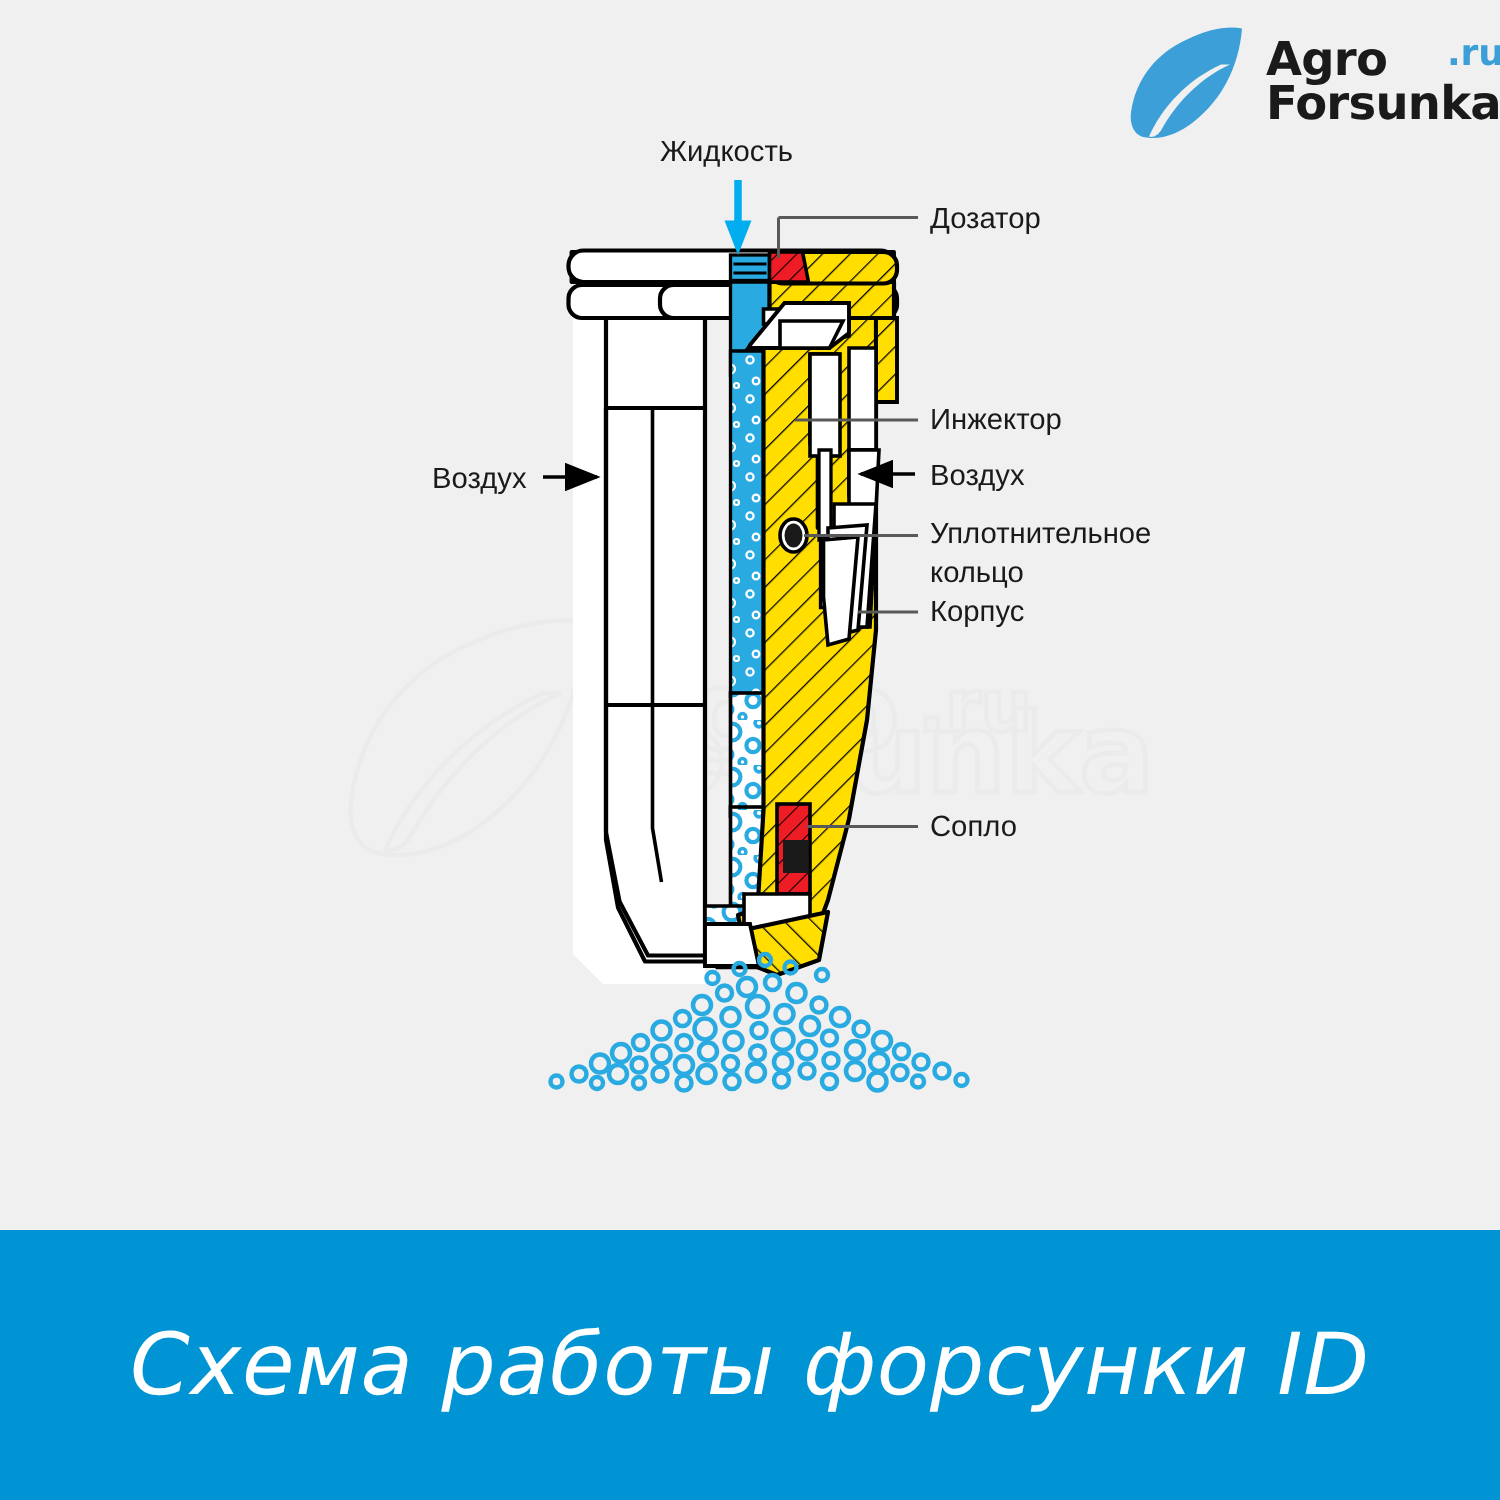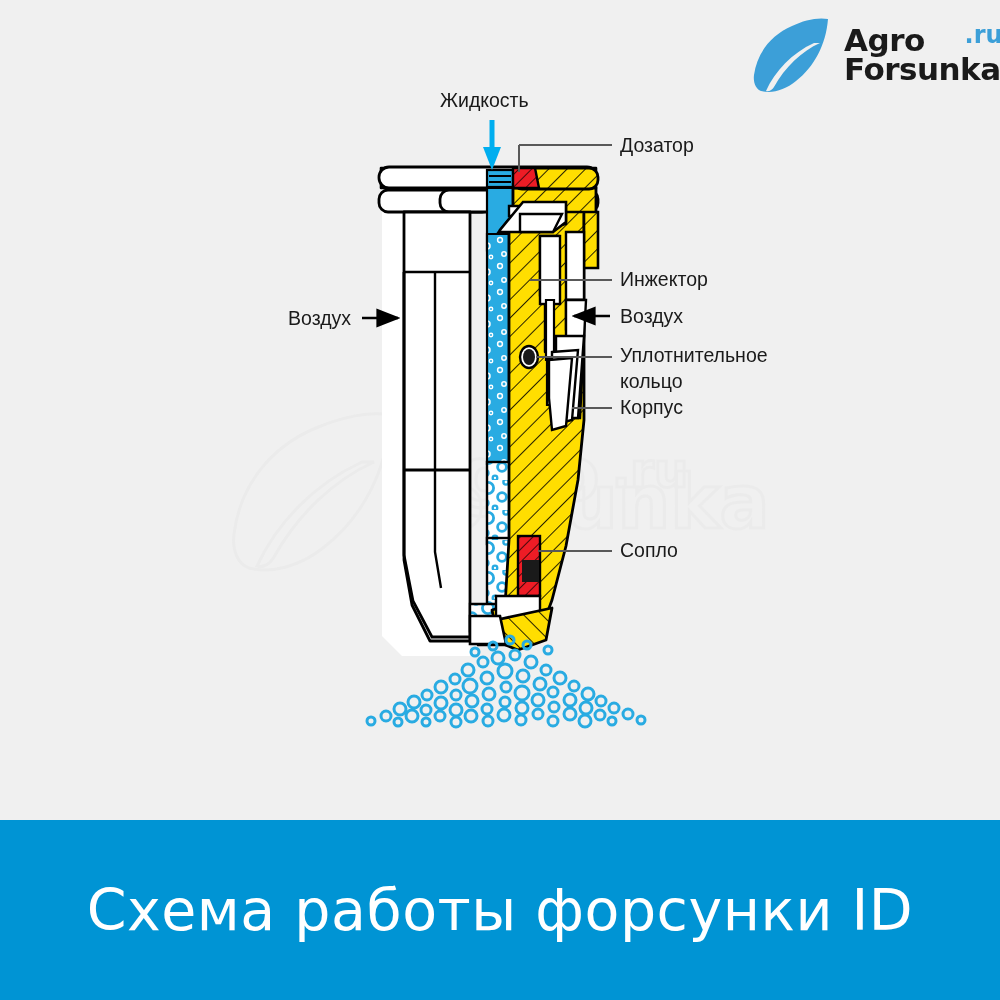--- a/index.html
+++ b/index.html
@@ -60,20 +60,21 @@
     align-items: center;
     justify-content: center;
   }
   #banner-title {
     color: #ffffff;
     font-family: "DejaVu Sans", sans-serif;
     font-size: 57px;
     font-weight: 400;
     letter-spacing: 0.5px;
     white-space: nowrap;
+    font-style: italic;
   }
   .lbl {
     font-family: "Liberation Sans", sans-serif;
     font-size: 19.5px;
     fill: #1a1a1a;
   }
 </style>
 </head>
 <body>
 

